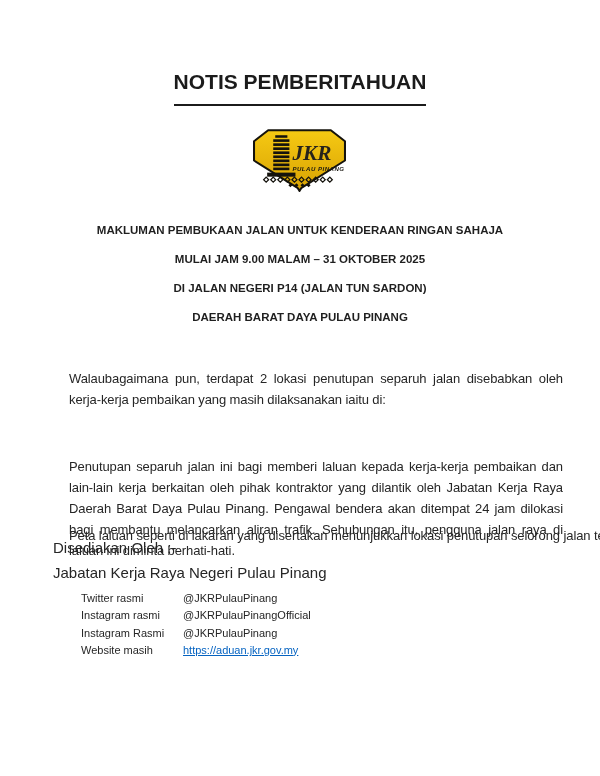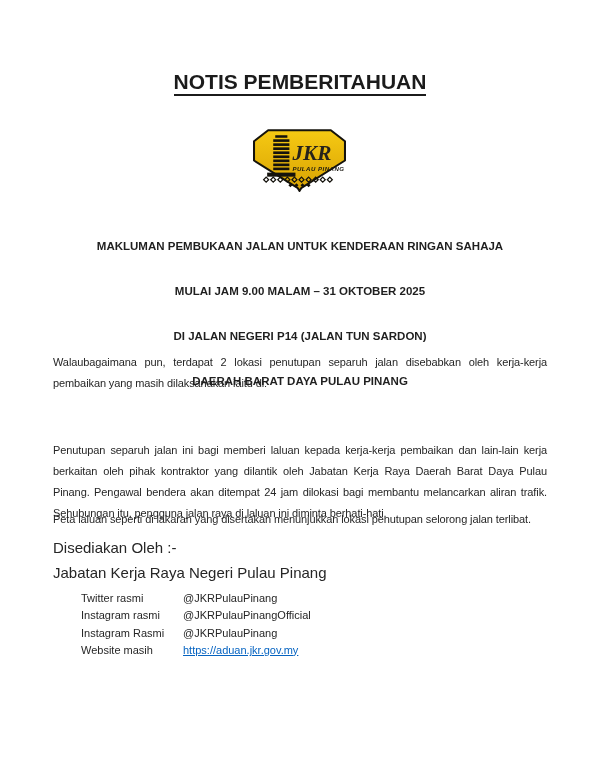--- a/index.html
+++ b/index.html
@@ -6,38 +6,38 @@
   .page {
     position:relative; width:600px; height:776px; background:#ffffff;
     font-family:"Liberation Sans", sans-serif; color:#232323; overflow:hidden;
   }
 
   
   .title {
     position:absolute; top:70px; left:0; width:100%; margin:0;
     text-align:center; font-size:21px; font-weight:bold; color:#1b1b1b;
   }
-  .title span { border-bottom:2.5px solid #1b1b1b; padding-bottom:1px; }
+  .title span { border-bottom:2.5px solid #1b1b1b; padding-bottom:11px; }
 
   
   .logo { position:absolute; top:129px; left:252px; width:95px; height:63px; }
   .logo-jkr { font-family:"Liberation Serif", serif; font-style:italic; font-weight:bold; font-size:21px; fill:#26231b; }
   .logo-region { font-family:"Liberation Sans", sans-serif; font-style:italic; font-weight:bold; font-size:6px; letter-spacing:0.5px; fill:#1a1812; }
 
   
   .headline {
     position:absolute; top:216px; left:30px; right:30px;
     text-align:center; font-weight:bold; font-size:11.5px; color:#1f1f1f;
   }
-  .headline p { margin:16px; line-height:29px; }
+  .headline p { margin:0; line-height:29px; }
 
   
   .para {
-    position:absolute; left:53px; width:494px; margin:0;
-    font-size:11px; letter-spacing:-0.1px; line-height:21px; text-align:justify; color:#262626;
+    position:absolute; left:53px; width:494px; margin:16px;
+    font-size:13px; letter-spacing:-0.1px; line-height:21px; text-align:justify; color:#262626;
   }
   #para1 { top:352px; }
   #para2 { top:440px; }
   #para3 { top:509px; white-space:nowrap; width:auto; text-align:left; }
 
   .km {
     position:absolute; top:396px; left:0; width:100%;
     text-align:center; font-size:18px; font-weight:bold; line-height:26px; color:#1b1b1b;
   }
 

